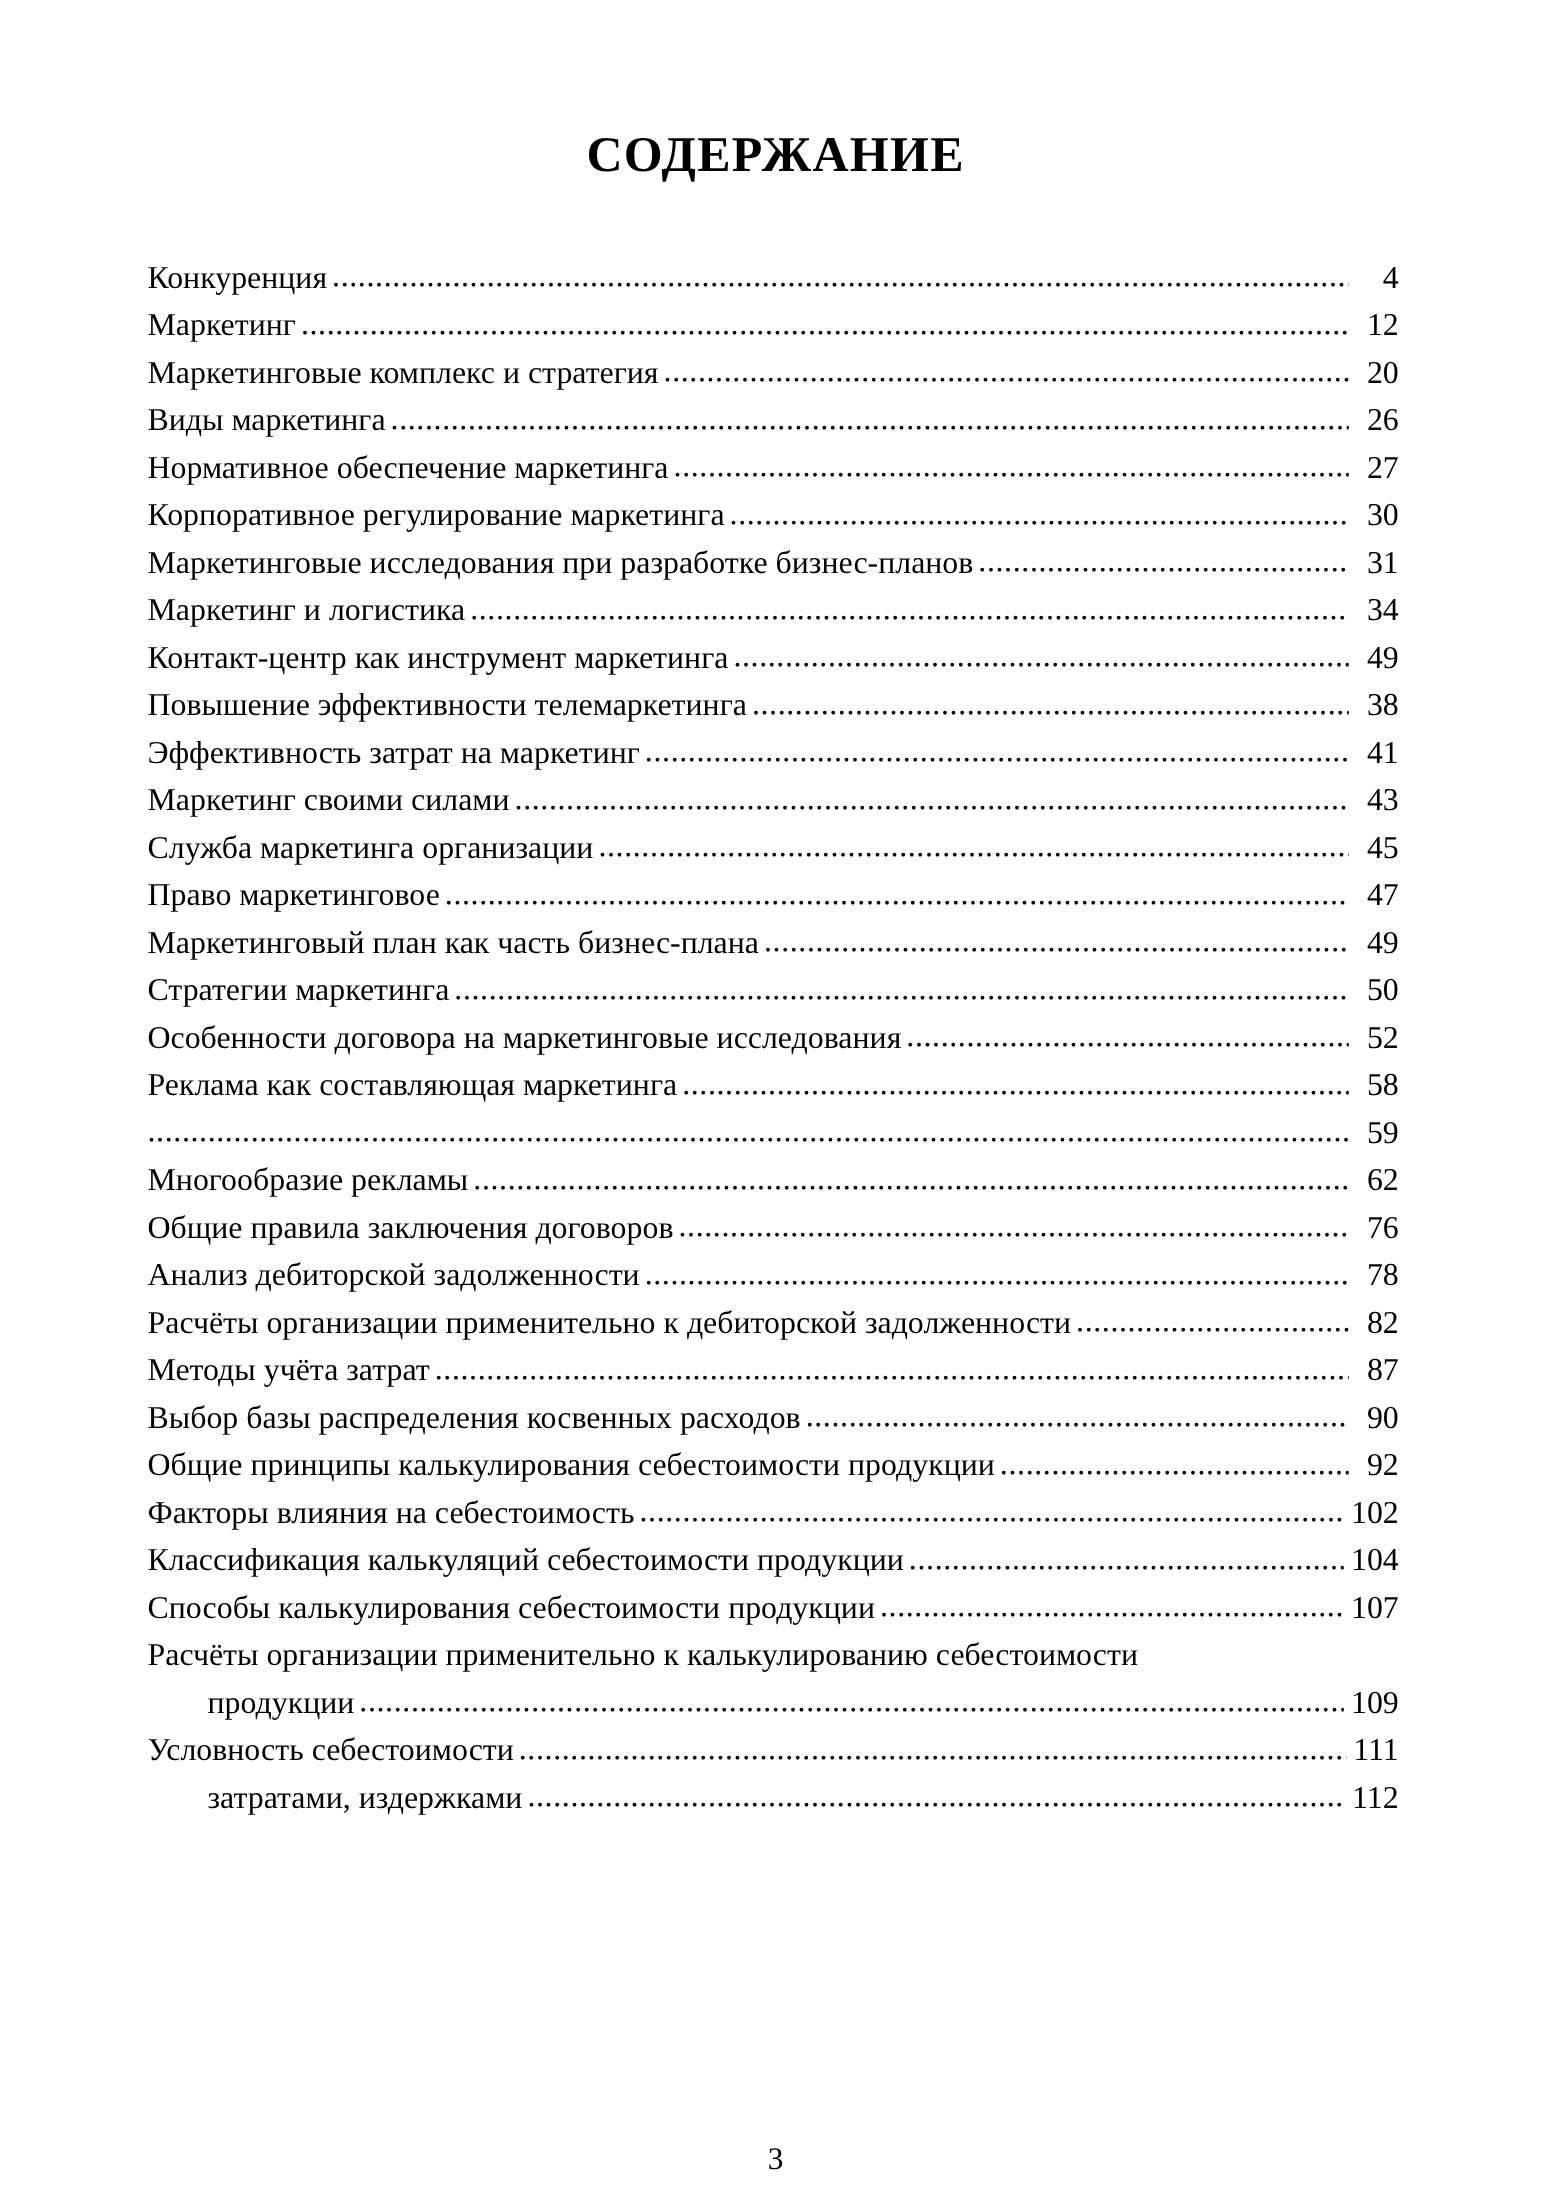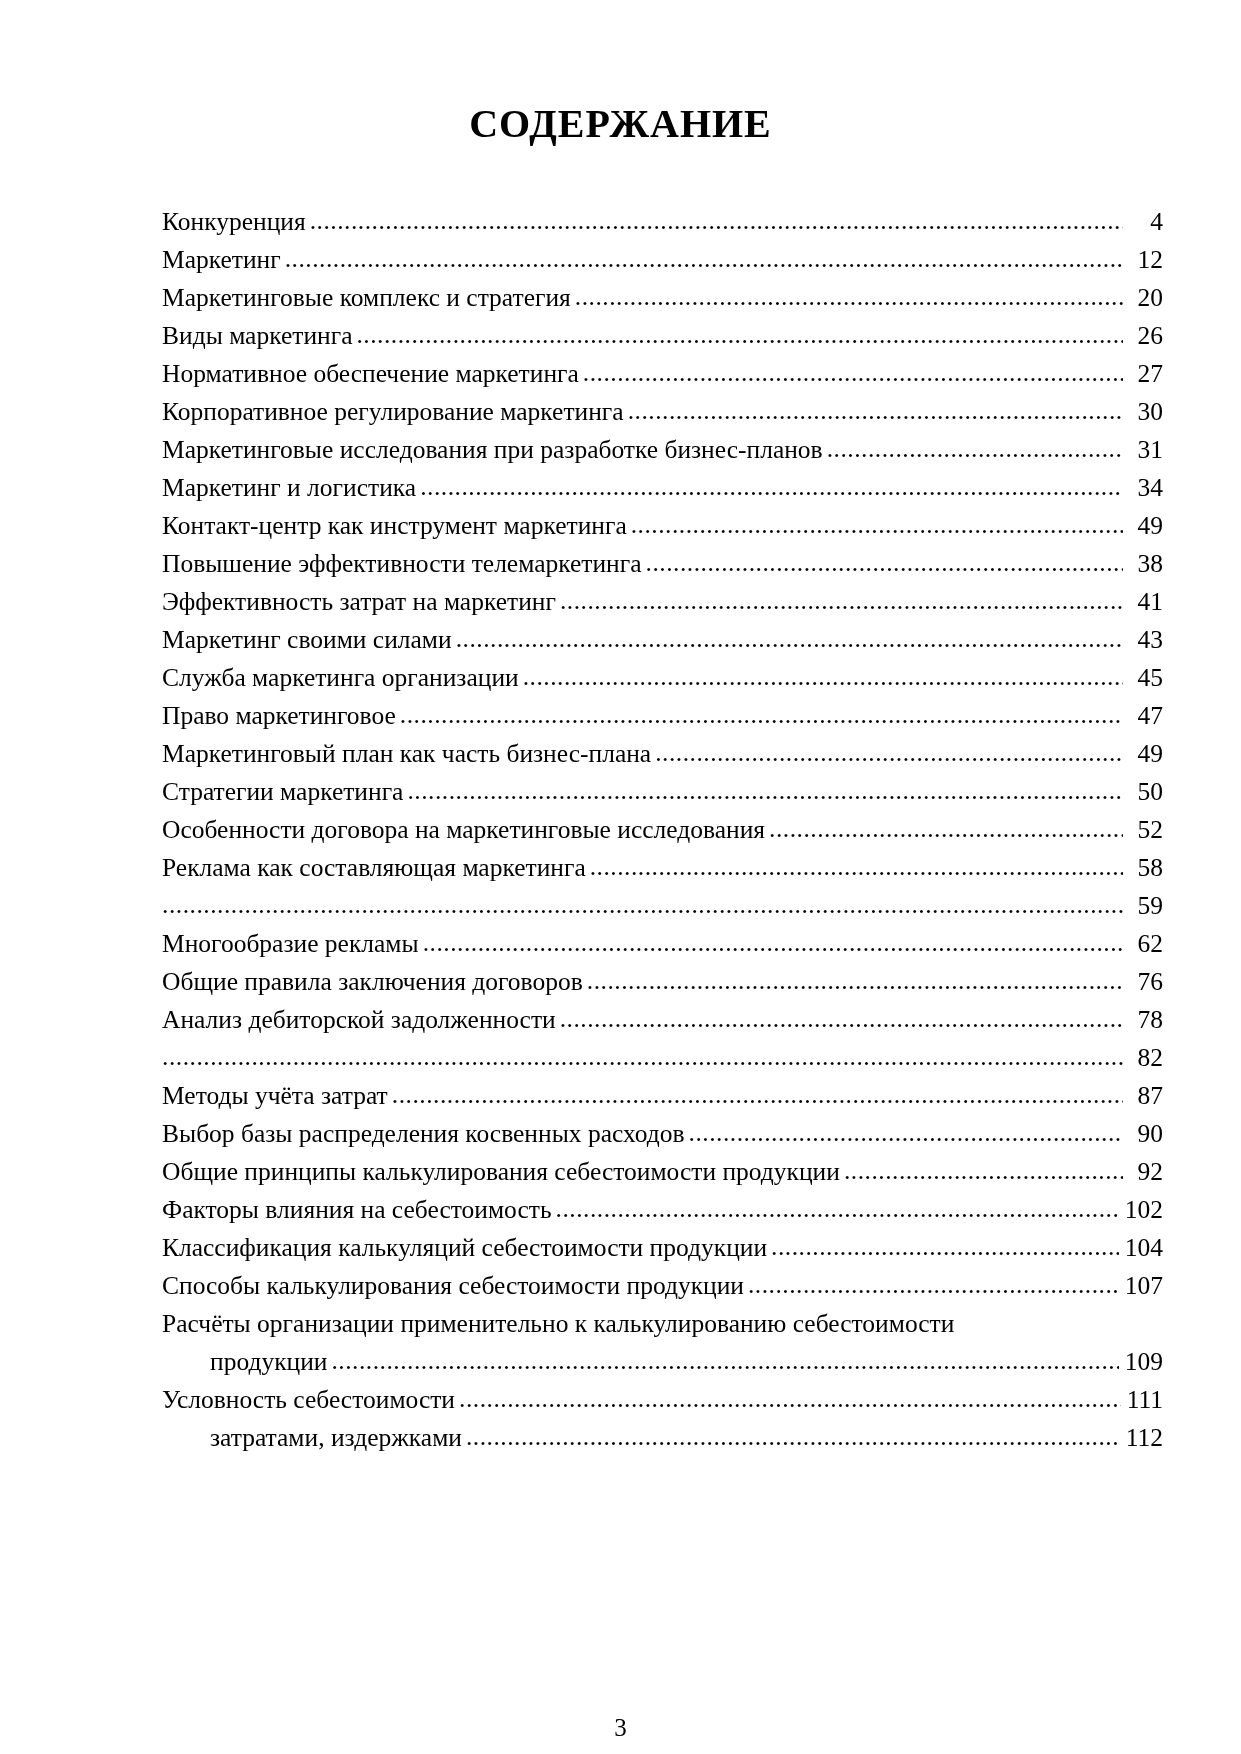--- a/index.html
+++ b/index.html
@@ -35,21 +35,20 @@
     margin-left: 118px;
     margin-right: 122px;
   }
   .toc-entry {
     display: flex;
     align-items: baseline;
     font-size: 25.5px;
     line-height: 1.0;
     margin-bottom: 12.5px;
     width: 100%;
-    margin-left: 44px;
   }
   .toc-entry .label {
     white-space: nowrap;
     flex: 0 0 auto;
     padding-right: 4px;
   }
   .toc-entry .dots {
     flex: 1 1 auto;
     overflow: hidden;
     white-space: nowrap;
@@ -201,20 +200,21 @@
       <span class="label">Общие правила заключения договоров</span>
       <span class="dots">..................................................................................................................................................</span>
       <span class="page-num">76</span>
     </div>
     <div class="toc-entry">
       <span class="label">Анализ дебиторской задолженности</span>
       <span class="dots">..................................................................................................................................................</span>
       <span class="page-num">78</span>
     </div>
     <div class="toc-entry">
+      <span class="label">Расчёты организации применительно к дебиторской задолженности</span>
       <span class="dots">..................................................................................................................................................</span>
       <span class="page-num">82</span>
     </div>
     <div class="toc-entry">
       <span class="label">Методы учёта затрат</span>
       <span class="dots">..................................................................................................................................................</span>
       <span class="page-num">87</span>
     </div>
     <div class="toc-entry">
       <span class="label">Выбор базы распределения косвенных расходов</span>

